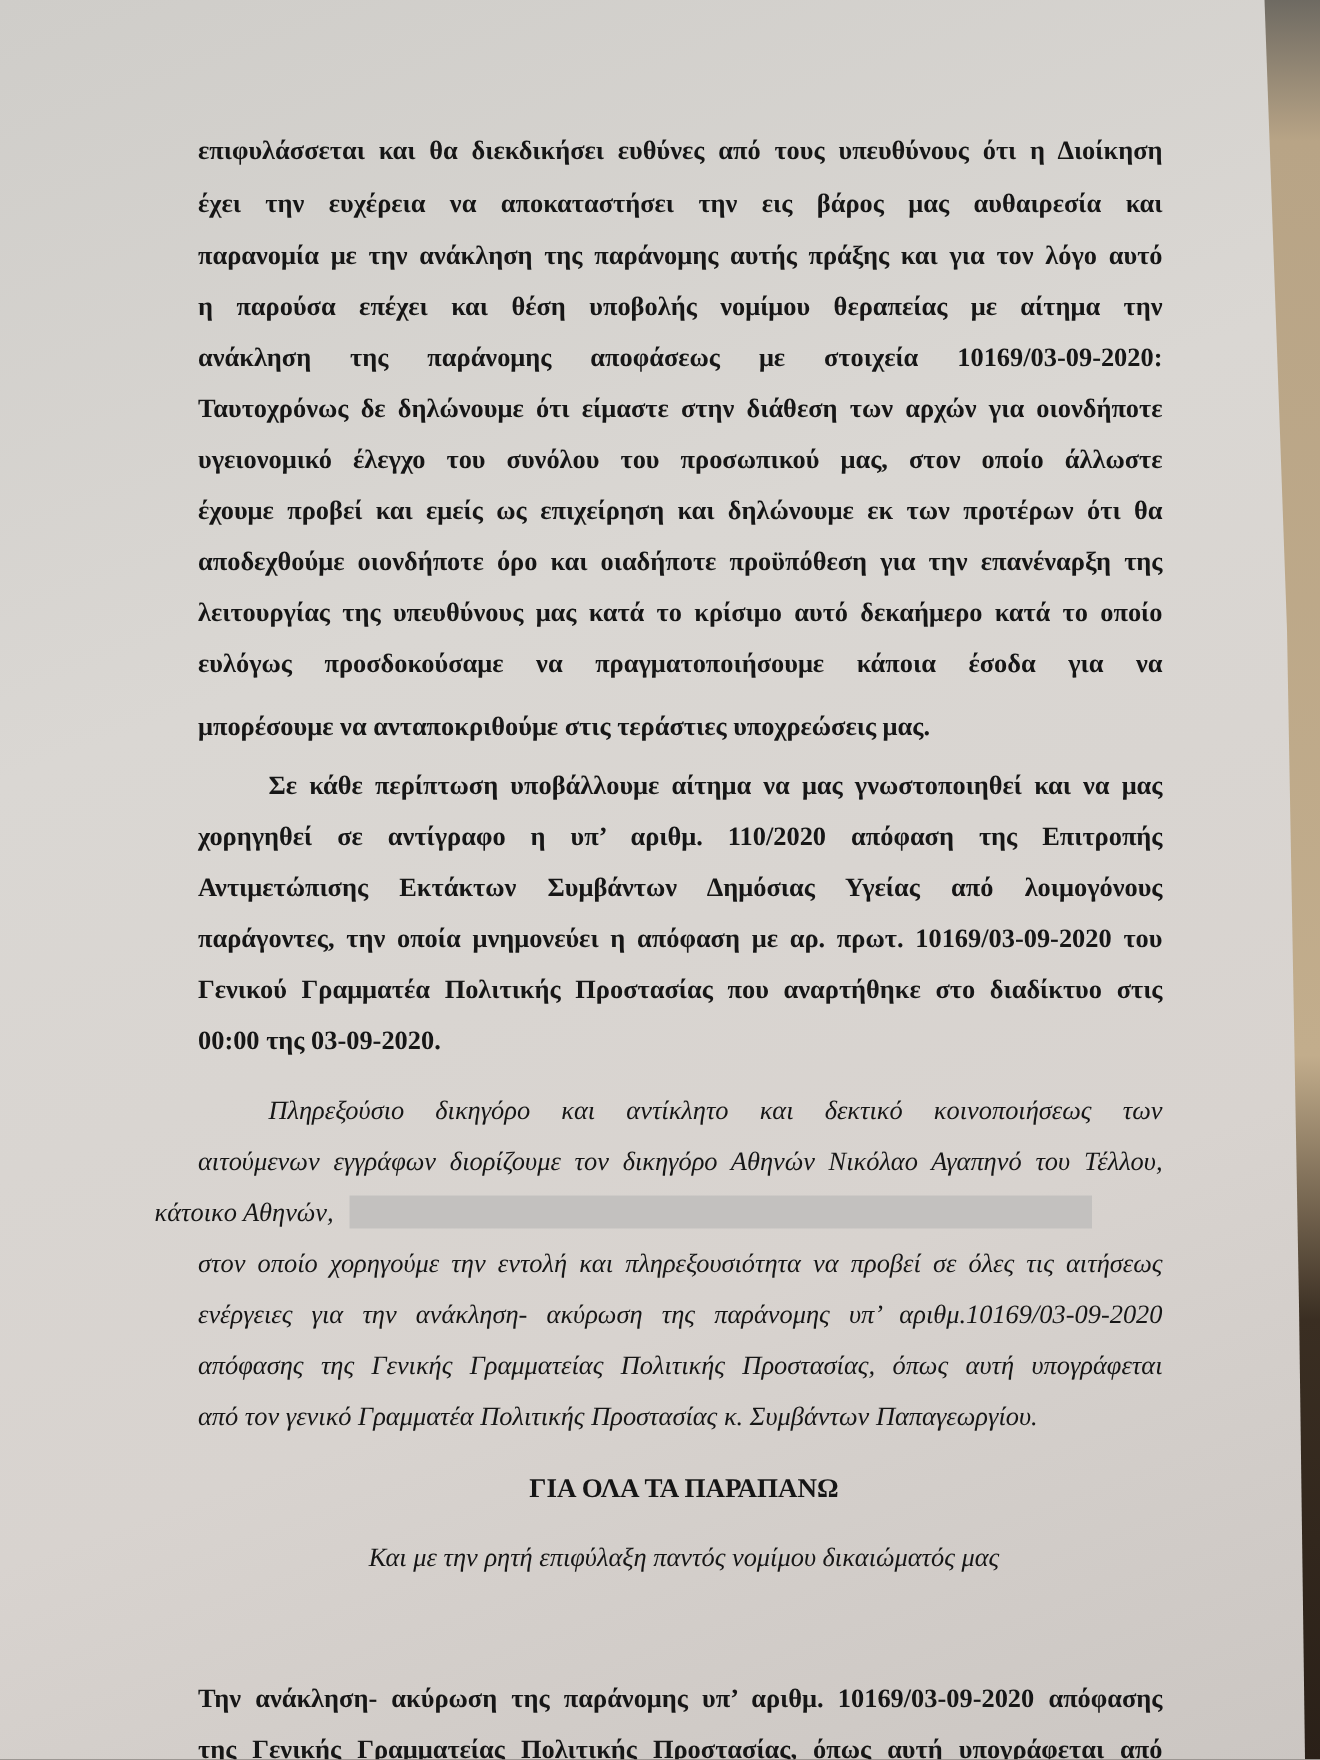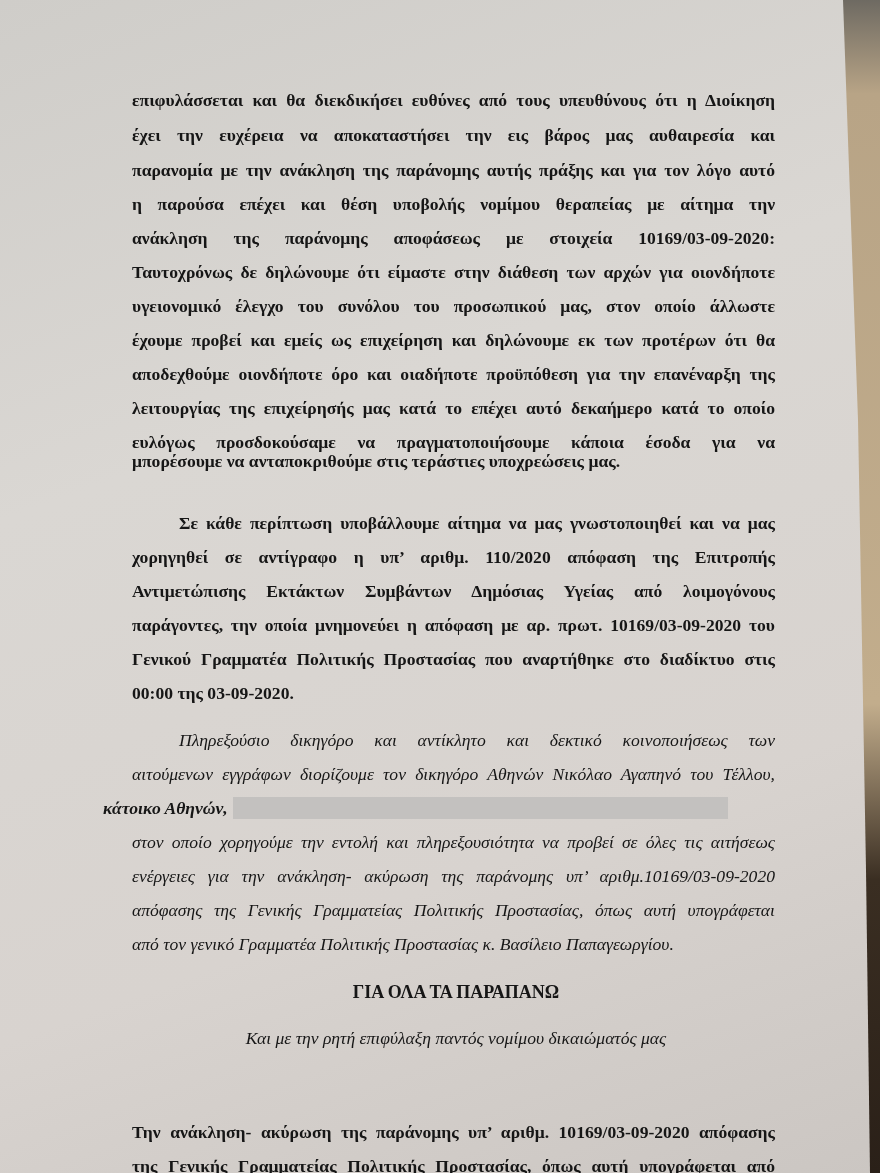--- a/index.html
+++ b/index.html
@@ -34,45 +34,45 @@
   <div>
     <div class="line b j" style="top:89px">επιφυλάσσεται και θα διεκδικήσει ευθύνες από τους υπευθύνους ότι η Διοίκηση</div>
     <div class="line b j" style="top:124px">έχει την ευχέρεια να αποκαταστήσει την εις βάρος μας αυθαιρεσία και</div>
     <div class="line b j" style="top:159px">παρανομία με την ανάκληση της παράνομης αυτής πράξης και για τον λόγο αυτό</div>
     <div class="line b j" style="top:193px">η παρούσα επέχει και θέση υποβολής νομίμου θεραπείας με αίτημα την</div>
     <div class="line b j" style="top:227px">ανάκληση της παράνομης αποφάσεως με στοιχεία 10169/03-09-2020:</div>
     <div class="line b j" style="top:261px">Ταυτοχρόνως δε δηλώνουμε ότι είμαστε στην διάθεση των αρχών για οιονδήποτε</div>
     <div class="line b j" style="top:295px">υγειονομικό έλεγχο του συνόλου του προσωπικού μας, στον οποίο άλλωστε</div>
     <div class="line b j" style="top:329px">έχουμε προβεί και εμείς ως επιχείρηση και δηλώνουμε εκ των προτέρων ότι θα</div>
     <div class="line b j" style="top:363px">αποδεχθούμε οιονδήποτε όρο και οιαδήποτε προϋπόθεση για την επανέναρξη της</div>
-    <div class="line b j" style="top:397px">λειτουργίας της επιχείρησής μας κατά το επέχει αυτό δεκαήμερο κατά το οποίο</div>
+    <div class="line b j" style="top:397px">λειτουργίας της υπευθύνους μας κατά το κρίσιμο αυτό δεκαήμερο κατά το οποίο</div>
     <div class="line b j" style="top:431px">ευλόγως προσδοκούσαμε να πραγματοποιήσουμε κάποια έσοδα για να</div>
-    <div class="line b" style="top:450px">μπορέσουμε να ανταποκριθούμε στις τεράστιες υποχρεώσεις μας.</div>
+    <div class="line b" style="top:473px">μπορέσουμε να ανταποκριθούμε στις τεράστιες υποχρεώσεις μας.</div>
   </div>
 
   <div>
     <div class="line b j" style="top:512px; left:150px; width:596px">Σε κάθε περίπτωση υποβάλλουμε αίτημα να μας γνωστοποιηθεί και να μας</div>
     <div class="line b j" style="top:546px">χορηγηθεί σε αντίγραφο η υπ’ αριθμ. 110/2020 απόφαση της Επιτροπής</div>
     <div class="line b j" style="top:580px">Αντιμετώπισης Εκτάκτων Συμβάντων Δημόσιας Υγείας από λοιμογόνους</div>
     <div class="line b j" style="top:614px">παράγοντες, την οποία μνημονεύει η απόφαση με αρ. πρωτ. 10169/03-09-2020 του</div>
     <div class="line b j" style="top:648px">Γενικού Γραμματέα Πολιτικής Προστασίας που αναρτήθηκε στο διαδίκτυο στις</div>
     <div class="line b" style="top:682px">00:00 της 03-09-2020.</div>
   </div>
 
   <div>
     <div class="line i j" style="top:729px; left:150px; width:596px">Πληρεξούσιο δικηγόρο και αντίκλητο και δεκτικό κοινοποιήσεως των</div>
     <div class="line i j" style="top:763px">αιτούμενων εγγράφων διορίζουμε τον δικηγόρο Αθηνών Νικόλαο Αγαπηνό του Τέλλου,</div>
-    <div style="position:absolute; left:103px; top:797px; width:643px; height:22px;font-weight:bold;">
+    <div style="position:absolute; left:103px; top:797px; width:643px; height:22px;">
       <span class="i" style="position:absolute; left:0; top:0; font-size:17.6px; color:#161616; line-height:22px;">κάτοικο Αθηνών,</span>
       <span class="redact" style="left:130px"></span>
     </div>
     <div class="line i j" style="top:831px">στον οποίο χορηγούμε την εντολή και πληρεξουσιότητα να προβεί σε όλες τις αιτήσεως</div>
     <div class="line i j" style="top:865px">ενέργειες για την ανάκληση- ακύρωση της παράνομης υπ’ αριθμ.10169/03-09-2020</div>
     <div class="line i j" style="top:899px">απόφασης της Γενικής Γραμματείας Πολιτικής Προστασίας, όπως αυτή υπογράφεται</div>
-    <div class="line i" style="top:933px">από τον γενικό Γραμματέα Πολιτικής Προστασίας κ. Βασίλειο Παπαγεωργίου.</div>
+    <div class="line i" style="top:933px">από τον γενικό Γραμματέα Πολιτικής Προστασίας κ. Συμβάντων Παπαγεωργίου.</div>
   </div>
 
   <div class="line b center" style="top:981px; font-size:18px">ΓΙΑ ΟΛΑ ΤΑ ΠΑΡΑΠΑΝΩ</div>
   <div class="line i center" style="top:1027px">Και με την ρητή επιφύλαξη παντός νομίμου δικαιώματός μας</div>
 
   <div>
     <div class="line b j" style="top:1121px">Την ανάκληση- ακύρωση της παράνομης υπ’ αριθμ. 10169/03-09-2020 απόφασης</div>
     <div class="line b j" style="top:1155px">της Γενικής Γραμματείας Πολιτικής Προστασίας, όπως αυτή υπογράφεται από</div>
 
   </div>

